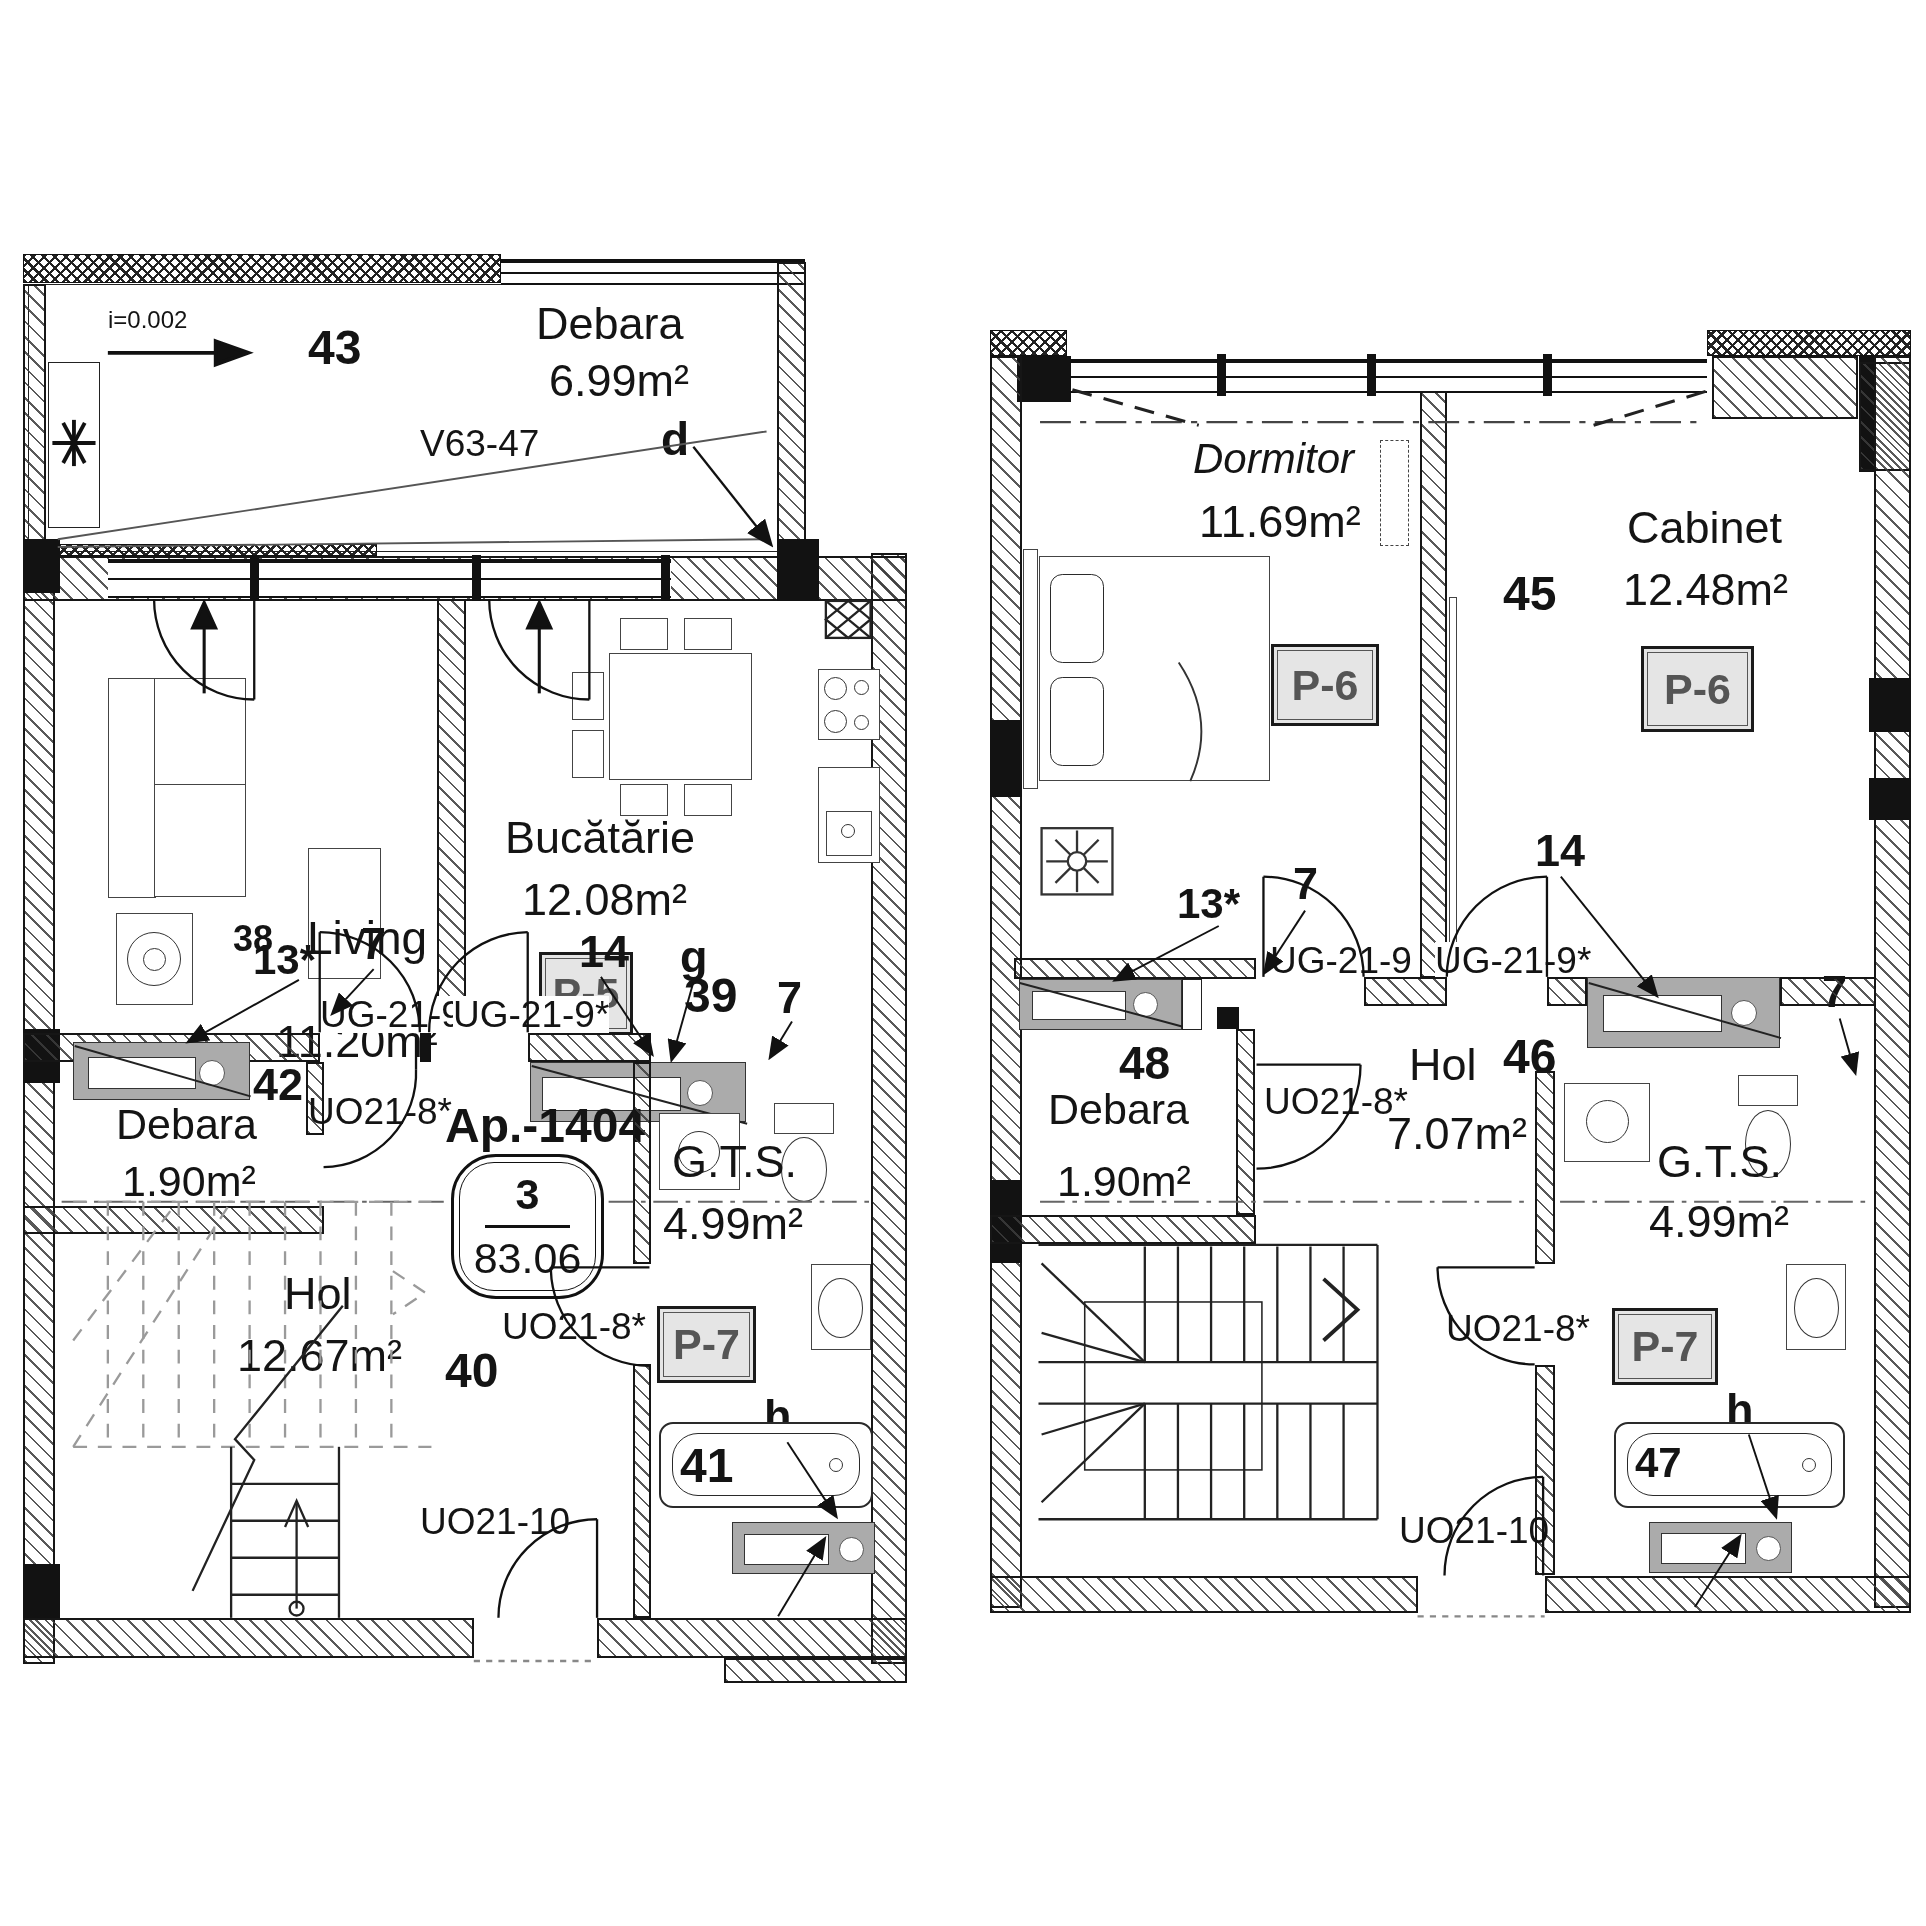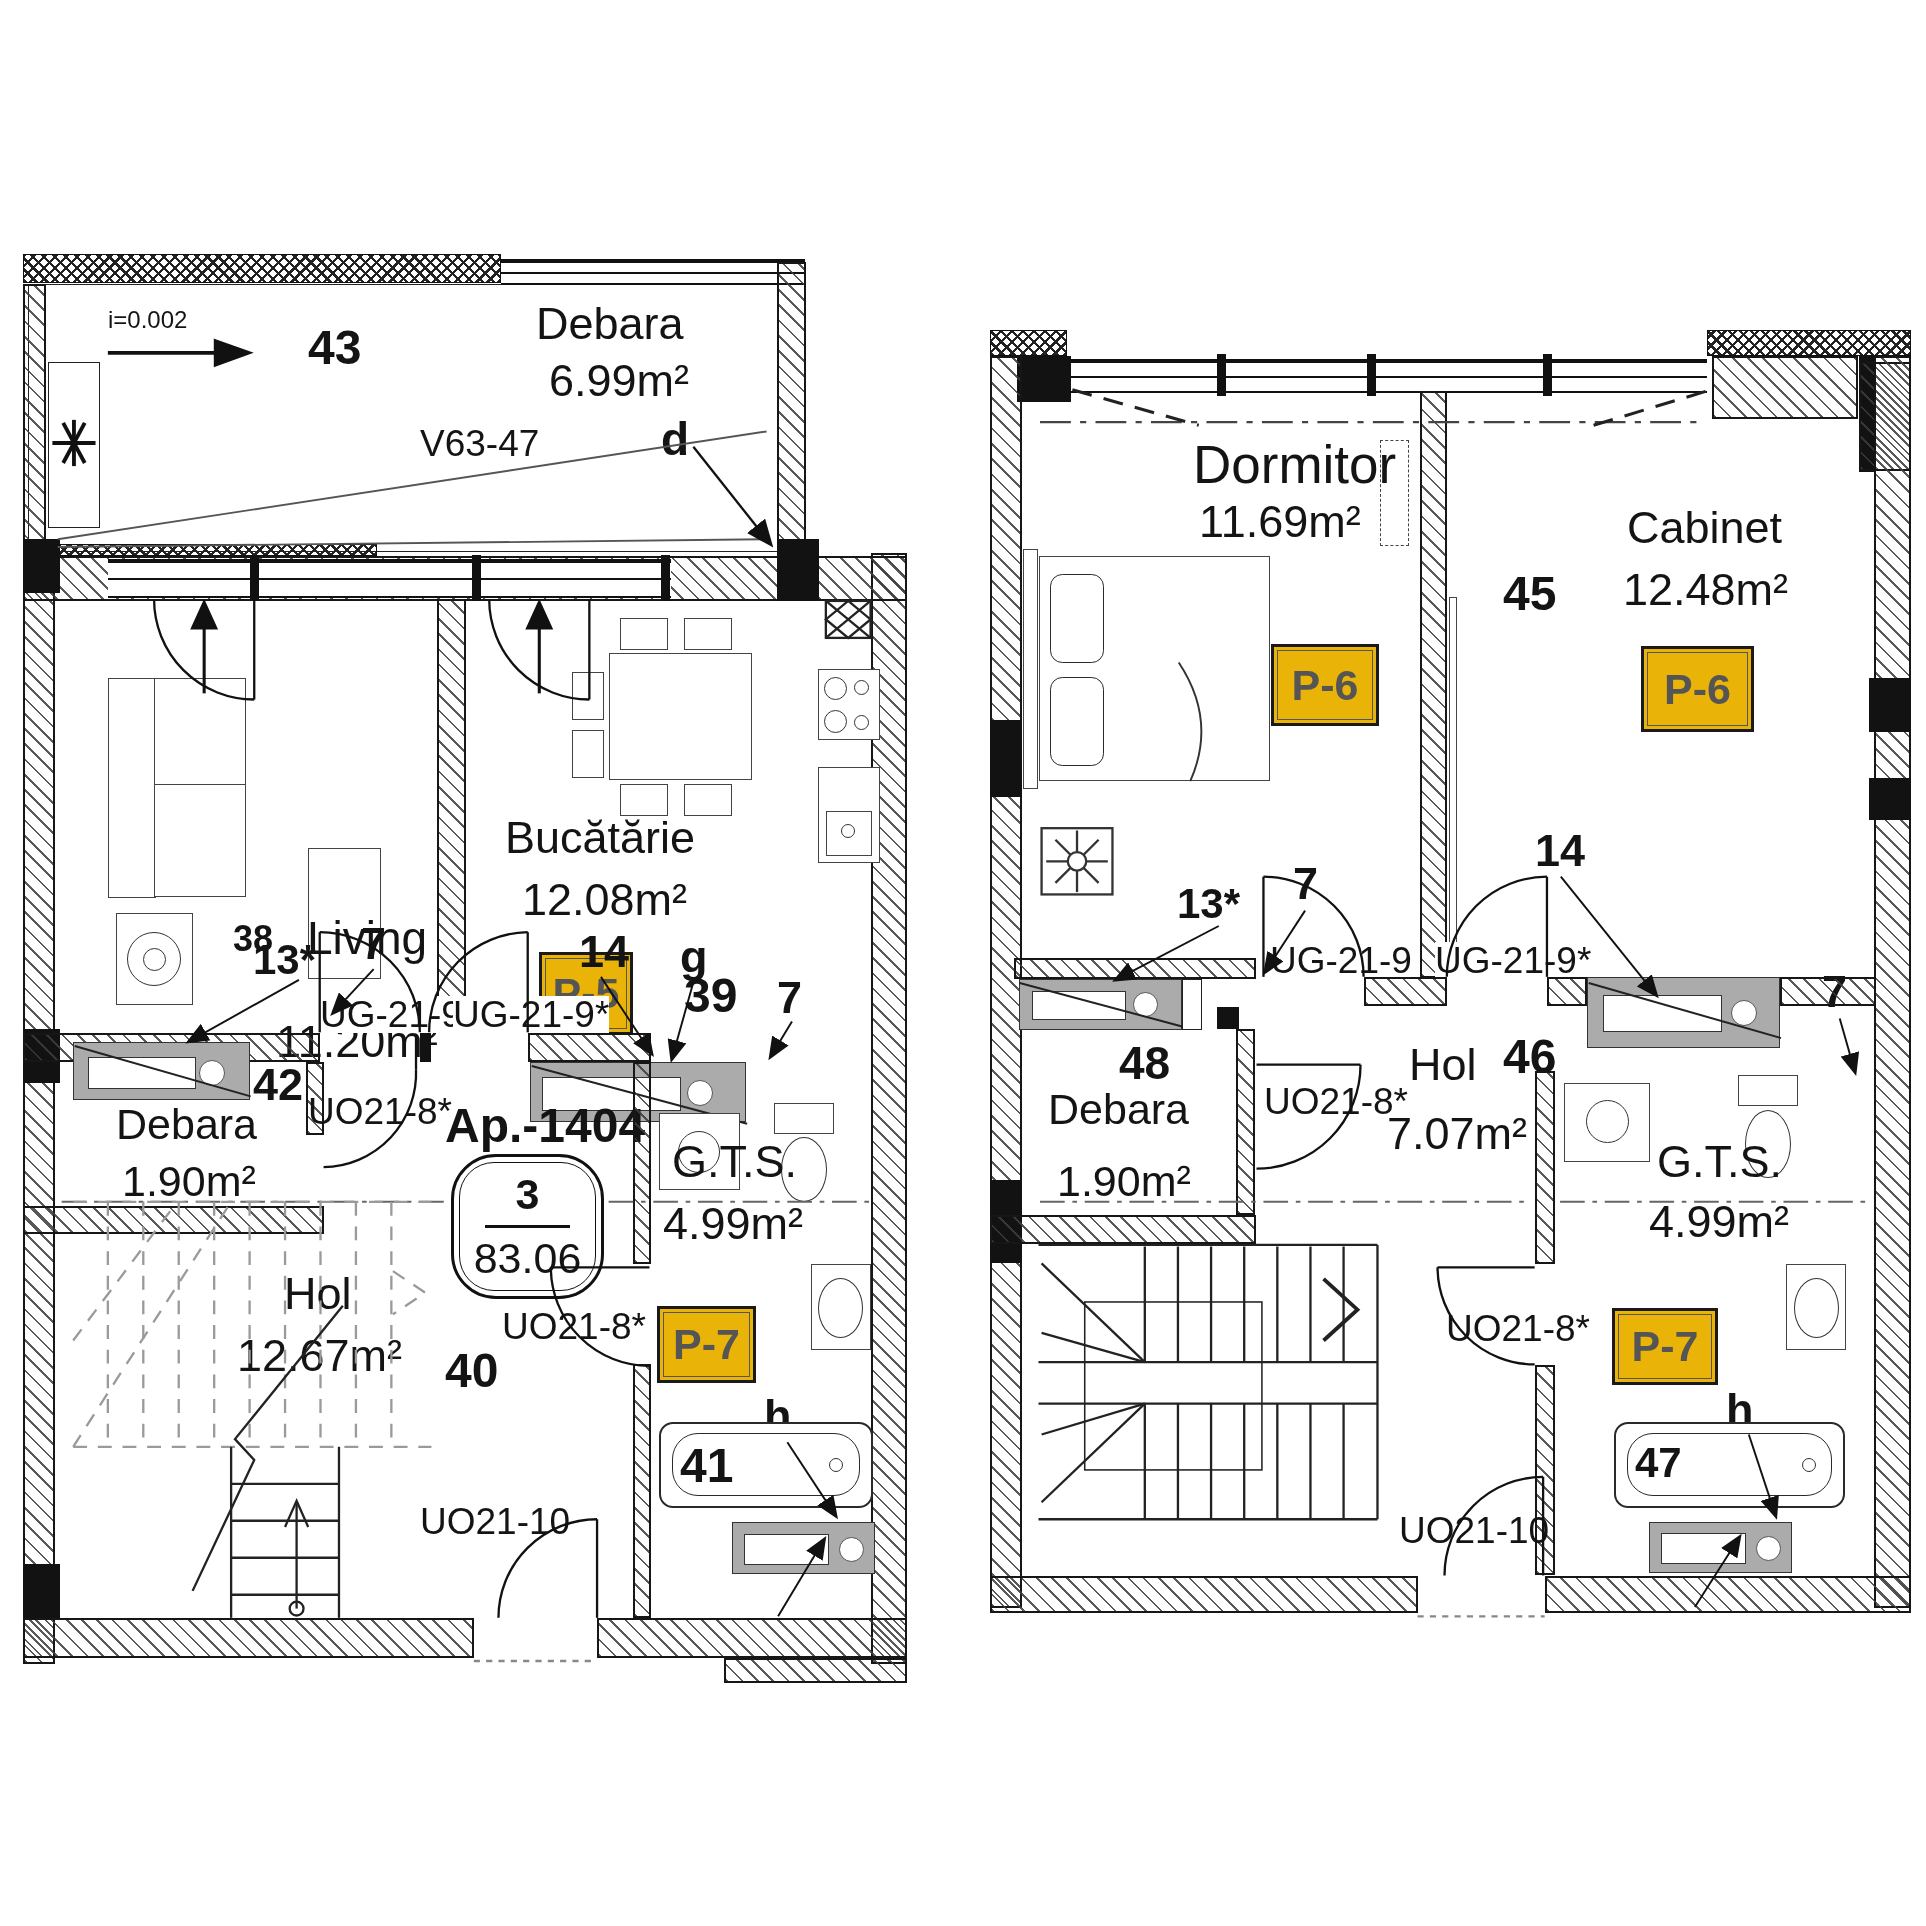--- a/index.html
+++ b/index.html
@@ -13,21 +13,21 @@
   
   .xb{position:absolute;box-sizing:border-box;border:1.5px solid #111;background:
       repeating-linear-gradient(45deg,#222 0 2.3px,transparent 2.3px 7.7px),
       repeating-linear-gradient(-45deg,#222 0 2.3px,transparent 2.3px 7.7px);}
   .blk{position:absolute;background:#121212;}
   .thin{position:absolute;box-sizing:border-box;border:1.9px solid #222;background:#fff;}
   .thing{position:absolute;box-sizing:border-box;border:1.5px solid #444;background:#fff;}
   .win{position:absolute;box-sizing:border-box;background:#fff;border-top:4.6px solid #111;border-bottom:2.3px solid #111;}
   .win:after{content:"";position:absolute;left:0;right:0;top:45%;height:2.3px;background:#111;}
   .tick{position:absolute;background:#111;}
-  .pbox{position:absolute;box-sizing:border-box;border:3.9px solid #1a1a1a;background:#eab308;padding:3.1px;}
+  .pbox{position:absolute;box-sizing:border-box;border:3.9px solid #1a1a1a;background:#e5e5e5;padding:3.1px;}
   .pbox .in{box-sizing:border-box;width:100%;height:100%;border:1.9px solid #555;
             display:flex;align-items:center;justify-content:center;font-weight:bold;color:#555;}
   .badge{position:absolute;box-sizing:border-box;border:3.9px solid #111;border-radius:45px;background:#fff;padding:4.6px;}
   .badge .bin{box-sizing:border-box;width:100%;height:100%;border:1.9px solid #111;border-radius:35px;
               display:flex;flex-direction:column;align-items:center;justify-content:center;gap:6.2px;}
   .badge .ln{width:62%;height:3.1px;background:#111;}
   .scr{position:absolute;background:#ababab;box-sizing:border-box;border:1.5px solid #333;}
   .scr .wi{position:absolute;background:#fff;border:1.5px solid #333;box-sizing:border-box;}
   .scr .ci{position:absolute;border:1.9px solid #555;border-radius:50%;background:#fff;box-sizing:border-box;}
   .diag{position:absolute;height:2.3px;background:#222;transform-origin:0 0;}
@@ -192,21 +192,21 @@
     <div class="tick" style="left:1367px;top:354px;width:9.2px;height:42px;"></div>
     <div class="tick" style="left:1543px;top:354px;width:9.2px;height:42px;"></div>
     <div class="w" style="left:990px;top:356px;width:32px;height:1252px;"></div>
     <div class="blk" style="left:990px;top:720px;width:32px;height:77px;"></div>
     <div class="blk" style="left:990px;top:1180px;width:32px;height:83px;"></div>
     <div class="w" style="left:1874px;top:356px;width:37px;height:1252px;"></div>
     <div class="blk" style="left:1869px;top:678px;width:42px;height:54px;"></div>
     <div class="blk" style="left:1869px;top:778px;width:42px;height:42px;"></div>
     <div class="w" style="left:1420px;top:391px;width:27px;height:587px;"></div>
 
-    <span class="t" style="left:1193px;top:438px;font-size:53px;">Dormitor</span>
+    <span class="t" style="left:1193px;top:438px;font-size:42px;font-style:italic;">Dormitor</span>
     <span class="t" style="left:1199px;top:499px;font-size:45px;">11.69m²</span>
     <span class="t b" style="left:1173px;top:667px;font-size:48px;">44</span>
     <div class="pbox" style="left:1271px;top:644px;width:108px;height:82px;">
       <div class="in" style="font-size:43px;">P-6</div>
     </div>
     <div class="thing" style="left:1023px;top:549px;width:15.4px;height:240px;"></div>
     <div class="thing" style="left:1039px;top:556px;width:231px;height:225px;"></div>
     <div class="rr" style="left:1050px;top:574px;width:54px;height:89px;border-radius:12.3px;border-width:1.9px;"></div>
     <div class="rr" style="left:1050px;top:677px;width:54px;height:89px;border-radius:12.3px;border-width:1.9px;"></div>
     <div class="dash" style="left:1380px;top:440px;width:29px;height:106px;"></div>

